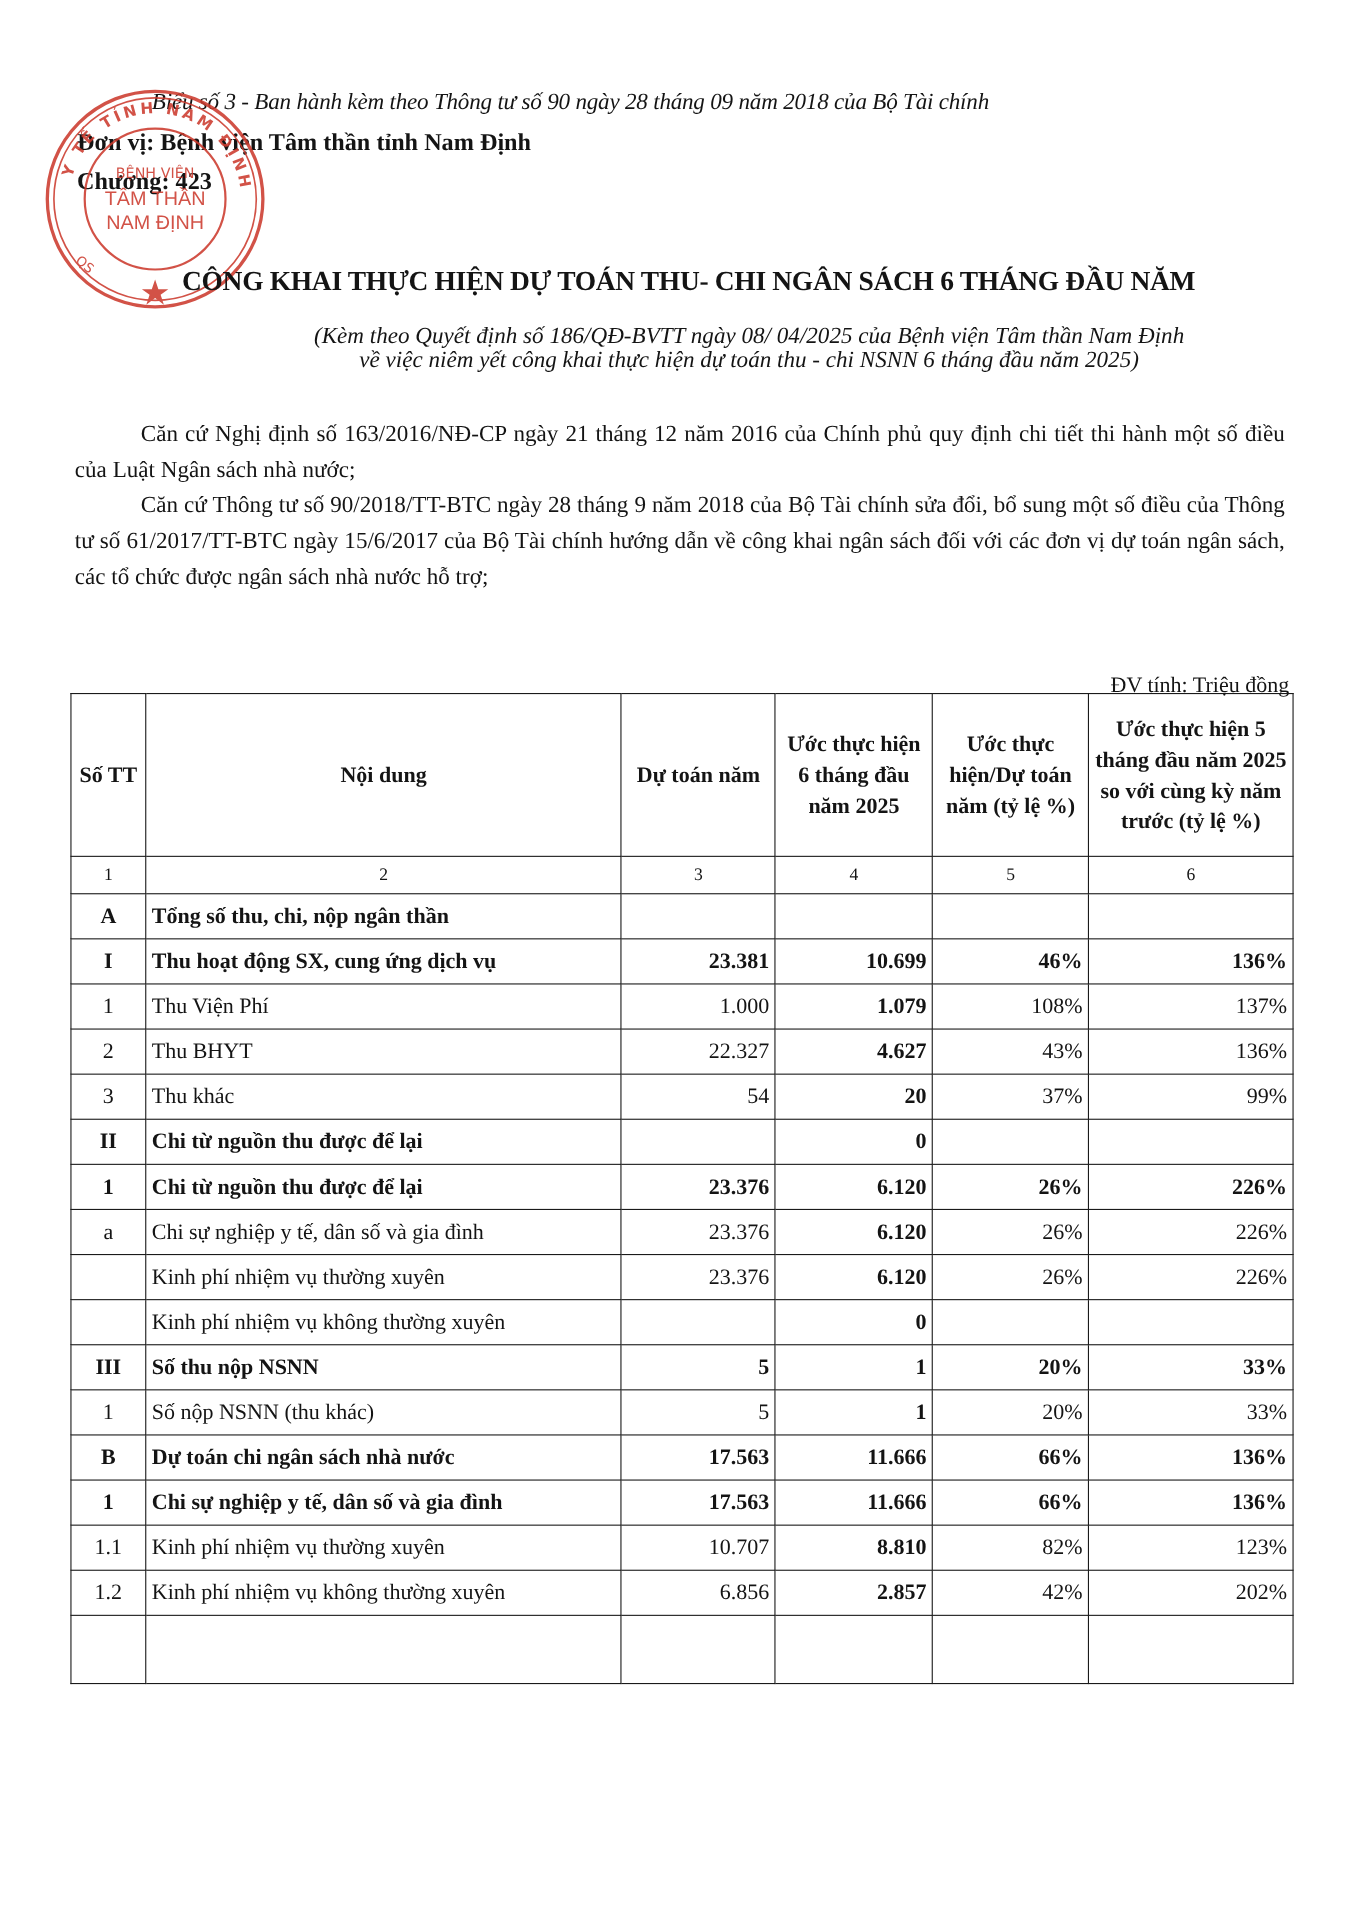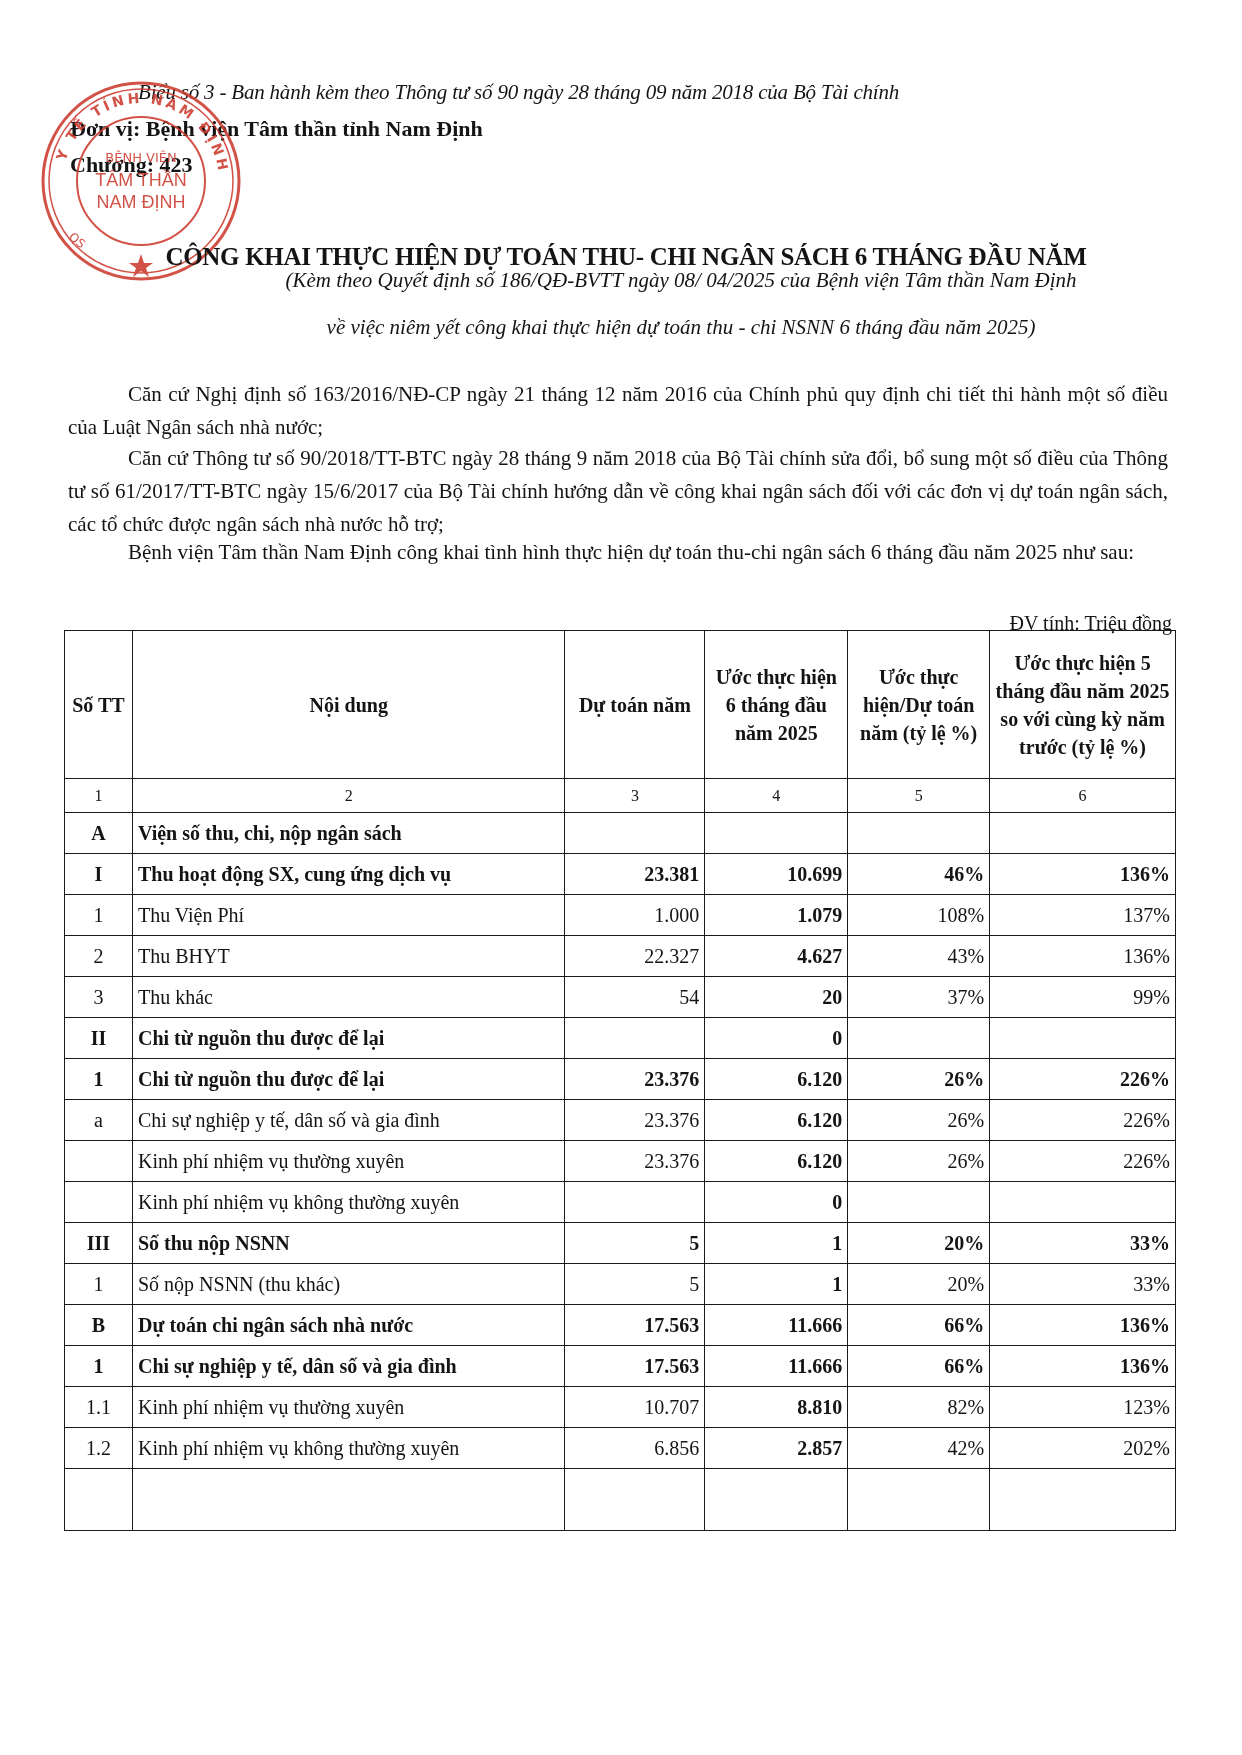--- a/index.html
+++ b/index.html
@@ -49,21 +49,21 @@
     }
     .subtitle {
       position: absolute;
       left: 0; width: 1242px;
       text-align: center;
       font-style: italic;
       font-size: 21px;
       box-sizing: border-box;
       padding-left: 120px;
     }
-    .subtitle.s1 { top: 268px; }
+    .subtitle.s1 { top: 293px; }
     .subtitle.s2 { top: 315px; }
     .para {
       position: absolute;
       left: 68px;
       width: 1100px;
       font-size: 21px;
       line-height: 33px;
       text-indent: 60px;
       text-align: justify;
     }
@@ -144,21 +144,20 @@
     <text x="30" y="160" font-family="DejaVu Sans, sans-serif" font-size="12" fill="#cc3b2e" transform="rotate(40 30 160)">QS</text>
     <polygon points="103,176 106,185 115,185 108,190 111,199 103,193 95,199 98,190 91,185 100,185" fill="#cc3b2e"></polygon>
   </svg>
 
   <div class="main-title">CÔNG KHAI THỰC HIỆN DỰ TOÁN THU- CHI NGÂN SÁCH 6 THÁNG ĐẦU NĂM</div>
   <div class="subtitle s1">(Kèm theo Quyết định số 186/QĐ-BVTT ngày 08/ 04/2025 của Bệnh viện Tâm thần Nam Định</div>
   <div class="subtitle s2">về việc niêm yết công khai thực hiện dự toán thu - chi NSNN 6 tháng đầu năm 2025)</div>
 
   <div class="para p1">Căn cứ Nghị định số 163/2016/NĐ-CP ngày 21 tháng 12 năm 2016 của Chính phủ quy định chi tiết thi hành một số điều của Luật Ngân sách nhà nước;</div>
   <div class="para p2">Căn cứ Thông tư số 90/2018/TT-BTC ngày 28 tháng 9 năm 2018 của Bộ Tài chính sửa đổi, bổ sung một số điều của Thông tư số 61/2017/TT-BTC ngày 15/6/2017 của Bộ Tài chính hướng dẫn về công khai ngân sách đối với các đơn vị dự toán ngân sách, các tổ chức được ngân sách nhà nước hỗ trợ;</div>
-  <div class="para p3">Bệnh viện Tâm thần Nam Định công khai tình hình thực hiện dự toán thu-chi ngân sách 6 tháng đầu năm 2025 như sau:</div>
 
   <div class="unit-note">ĐV tính: Triệu đồng</div>
 
   <table class="budget">
     <colgroup>
       <col class="c1">
         <col class="c2">
         <col class="c3">
         <col class="c4">
         <col class="c5">
@@ -179,21 +178,21 @@
         <td>3</td>
         <td>4</td>
         <td>5</td>
         <td>6</td>
       </tr>
     </thead>
     <tbody>
 
       <tr class="data-row bold-row">
         <td class="stt">A</td>
-        <td class="content">Viện số thu, chi, nộp ngân sách</td>
+        <td class="content">Tổng số thu, chi, nộp ngân thần</td>
         <td class="num"></td>
         <td class="num"></td>
         <td class="num"></td>
         <td class="num"></td>
       </tr>
 
       <tr class="data-row bold-row">
         <td class="stt">I</td>
         <td class="content">Thu hoạt động SX, cung ứng dịch vụ</td>
         <td class="num bold">23.381</td>

